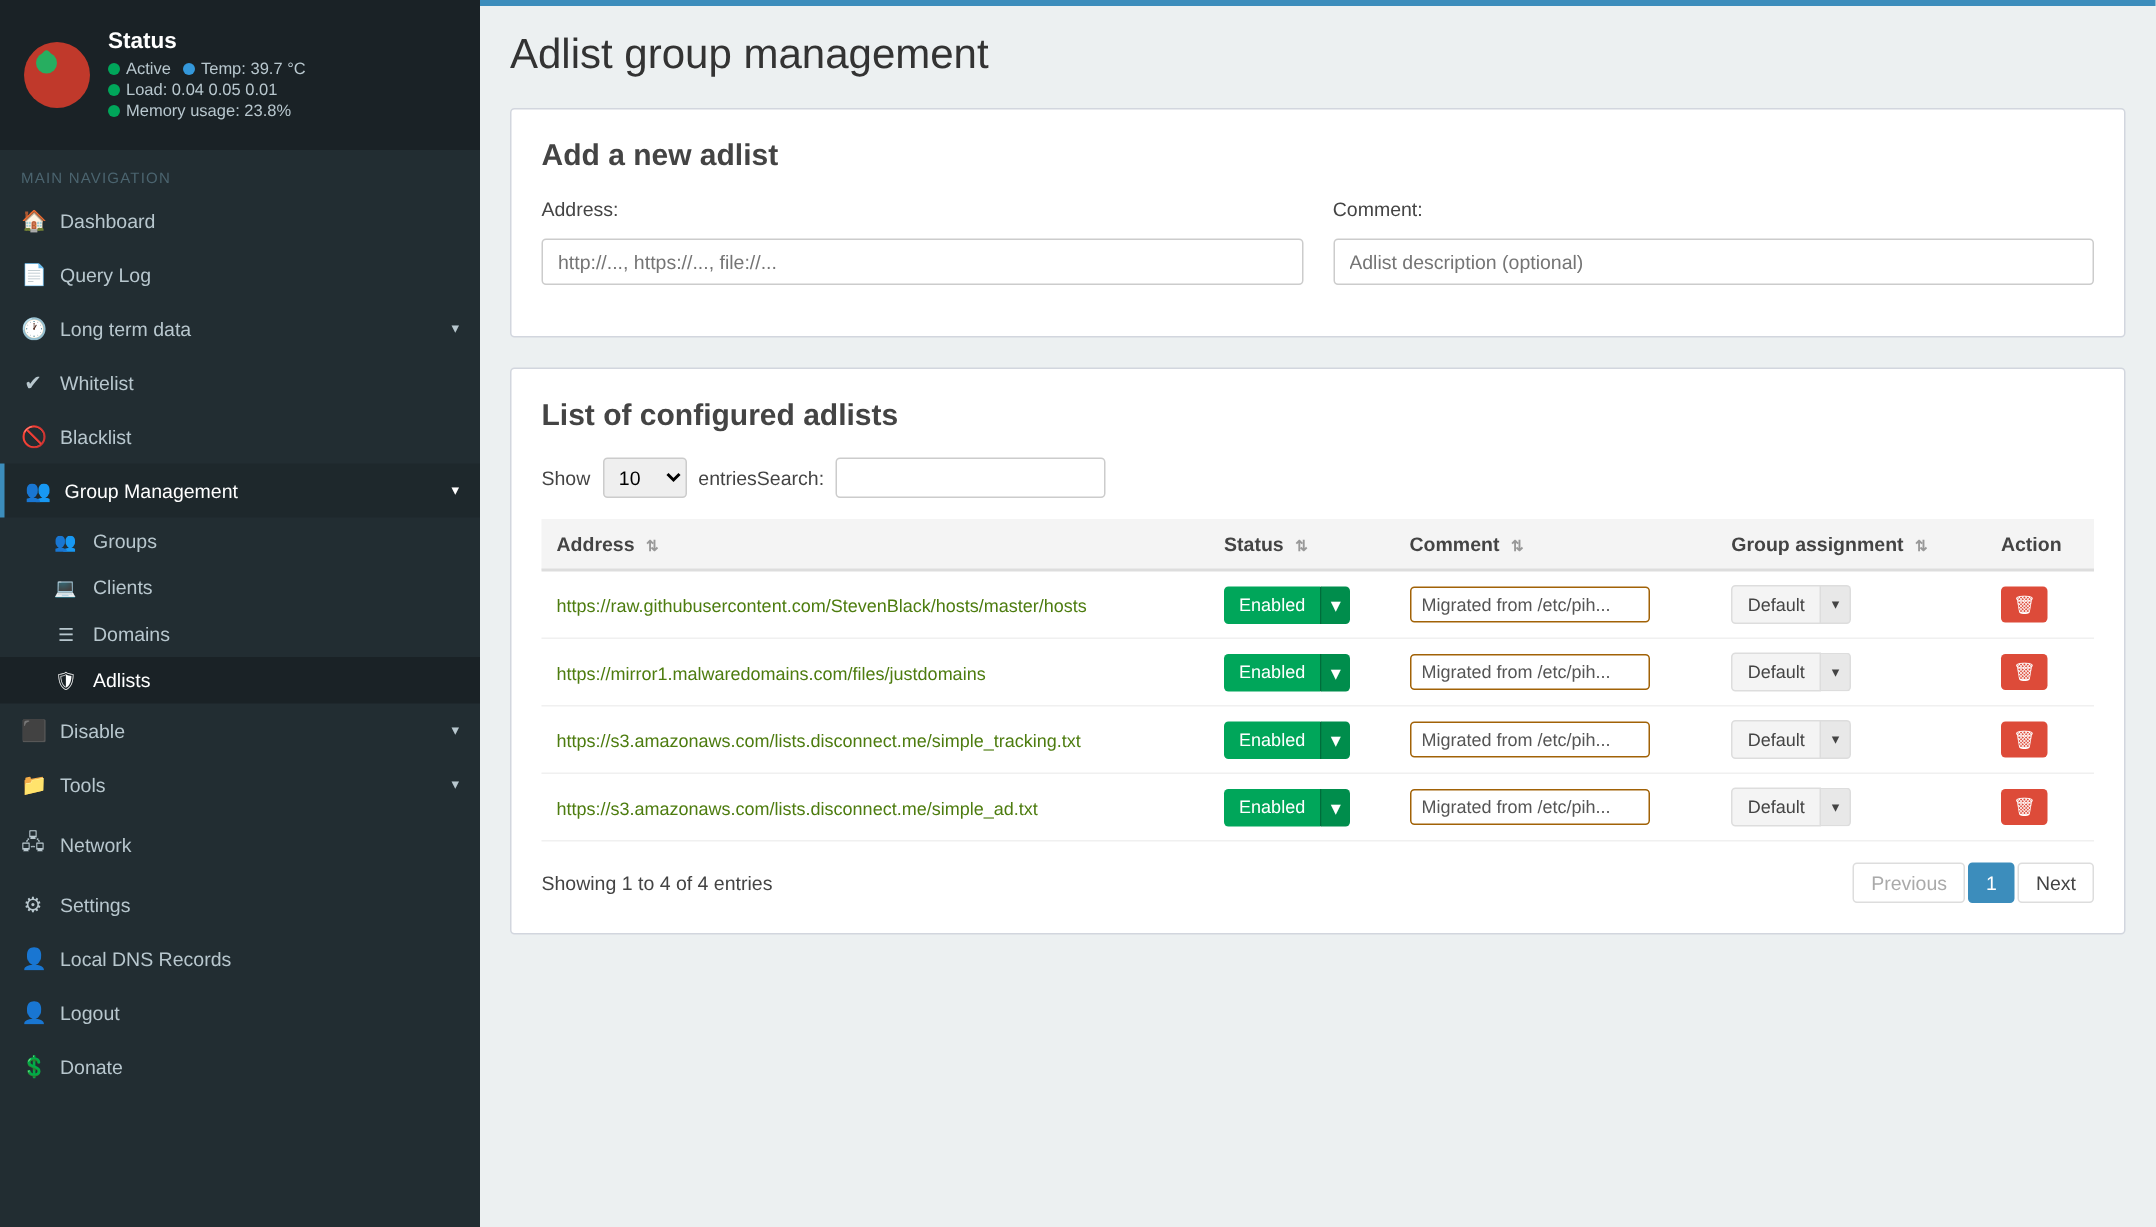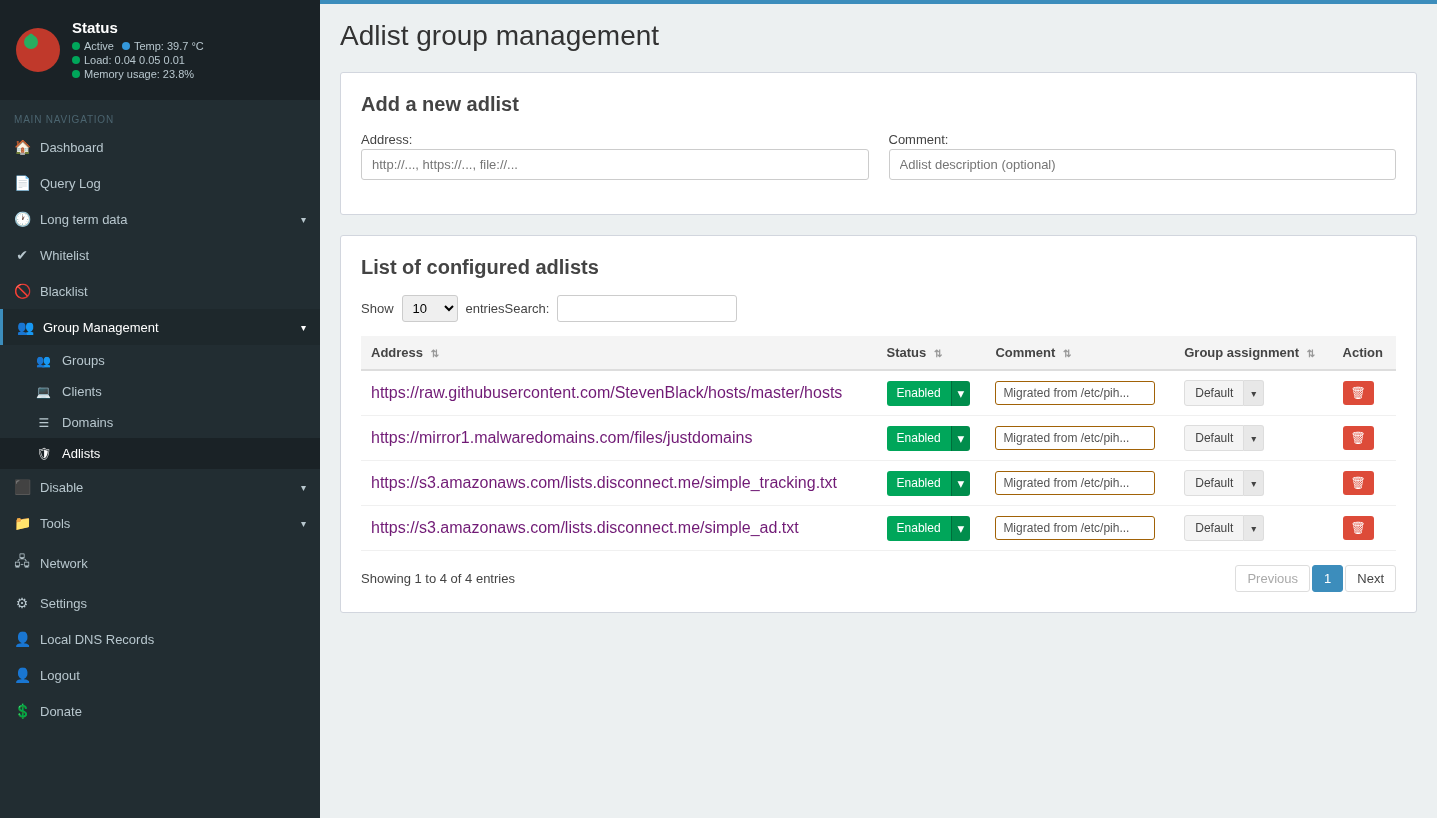--- a/index.html
+++ b/index.html
@@ -118,21 +118,21 @@
     .form-row {
       display: flex;
       gap: 20px;
       margin-bottom: 14px;
     }
 
     .form-group {
       flex: 1;
       display: flex;
       flex-direction: column;
-      gap: 2px;
+      gap: 12px;
     }
 
     .form-label {
       font-size: 13px;
       color: #444;
       font-weight: 500;
     }
 
     .form-input {
       border: 1px solid #ccc;
@@ -223,21 +223,21 @@
       color: #444;
       font-weight: 600;
       white-space: nowrap;
     }
 
     thead th .sort-icon { color: #999; margin-left: 4px; font-size: 10px; }
 
     tbody tr { border-bottom: 1px solid #f0f0f0; }
     tbody td { padding: 9px 10px; vertical-align: middle; }
 
-    .address-link { color: #701a75; text-decoration: none; font-size: 16px; word-break: break-all; margin-top: 38px; }
+    .address-link { color: #4d7c0f; text-decoration: none; font-size: 12px; word-break: break-all; margin-top: 38px; }
 
     .btn-enabled {
       background: #00a65a;
       color: #fff;
       border: none;
       padding: 5px 10px;
       border-radius: 3px 0 0 3px;
       font-size: 12px;
       cursor: pointer;
     }

